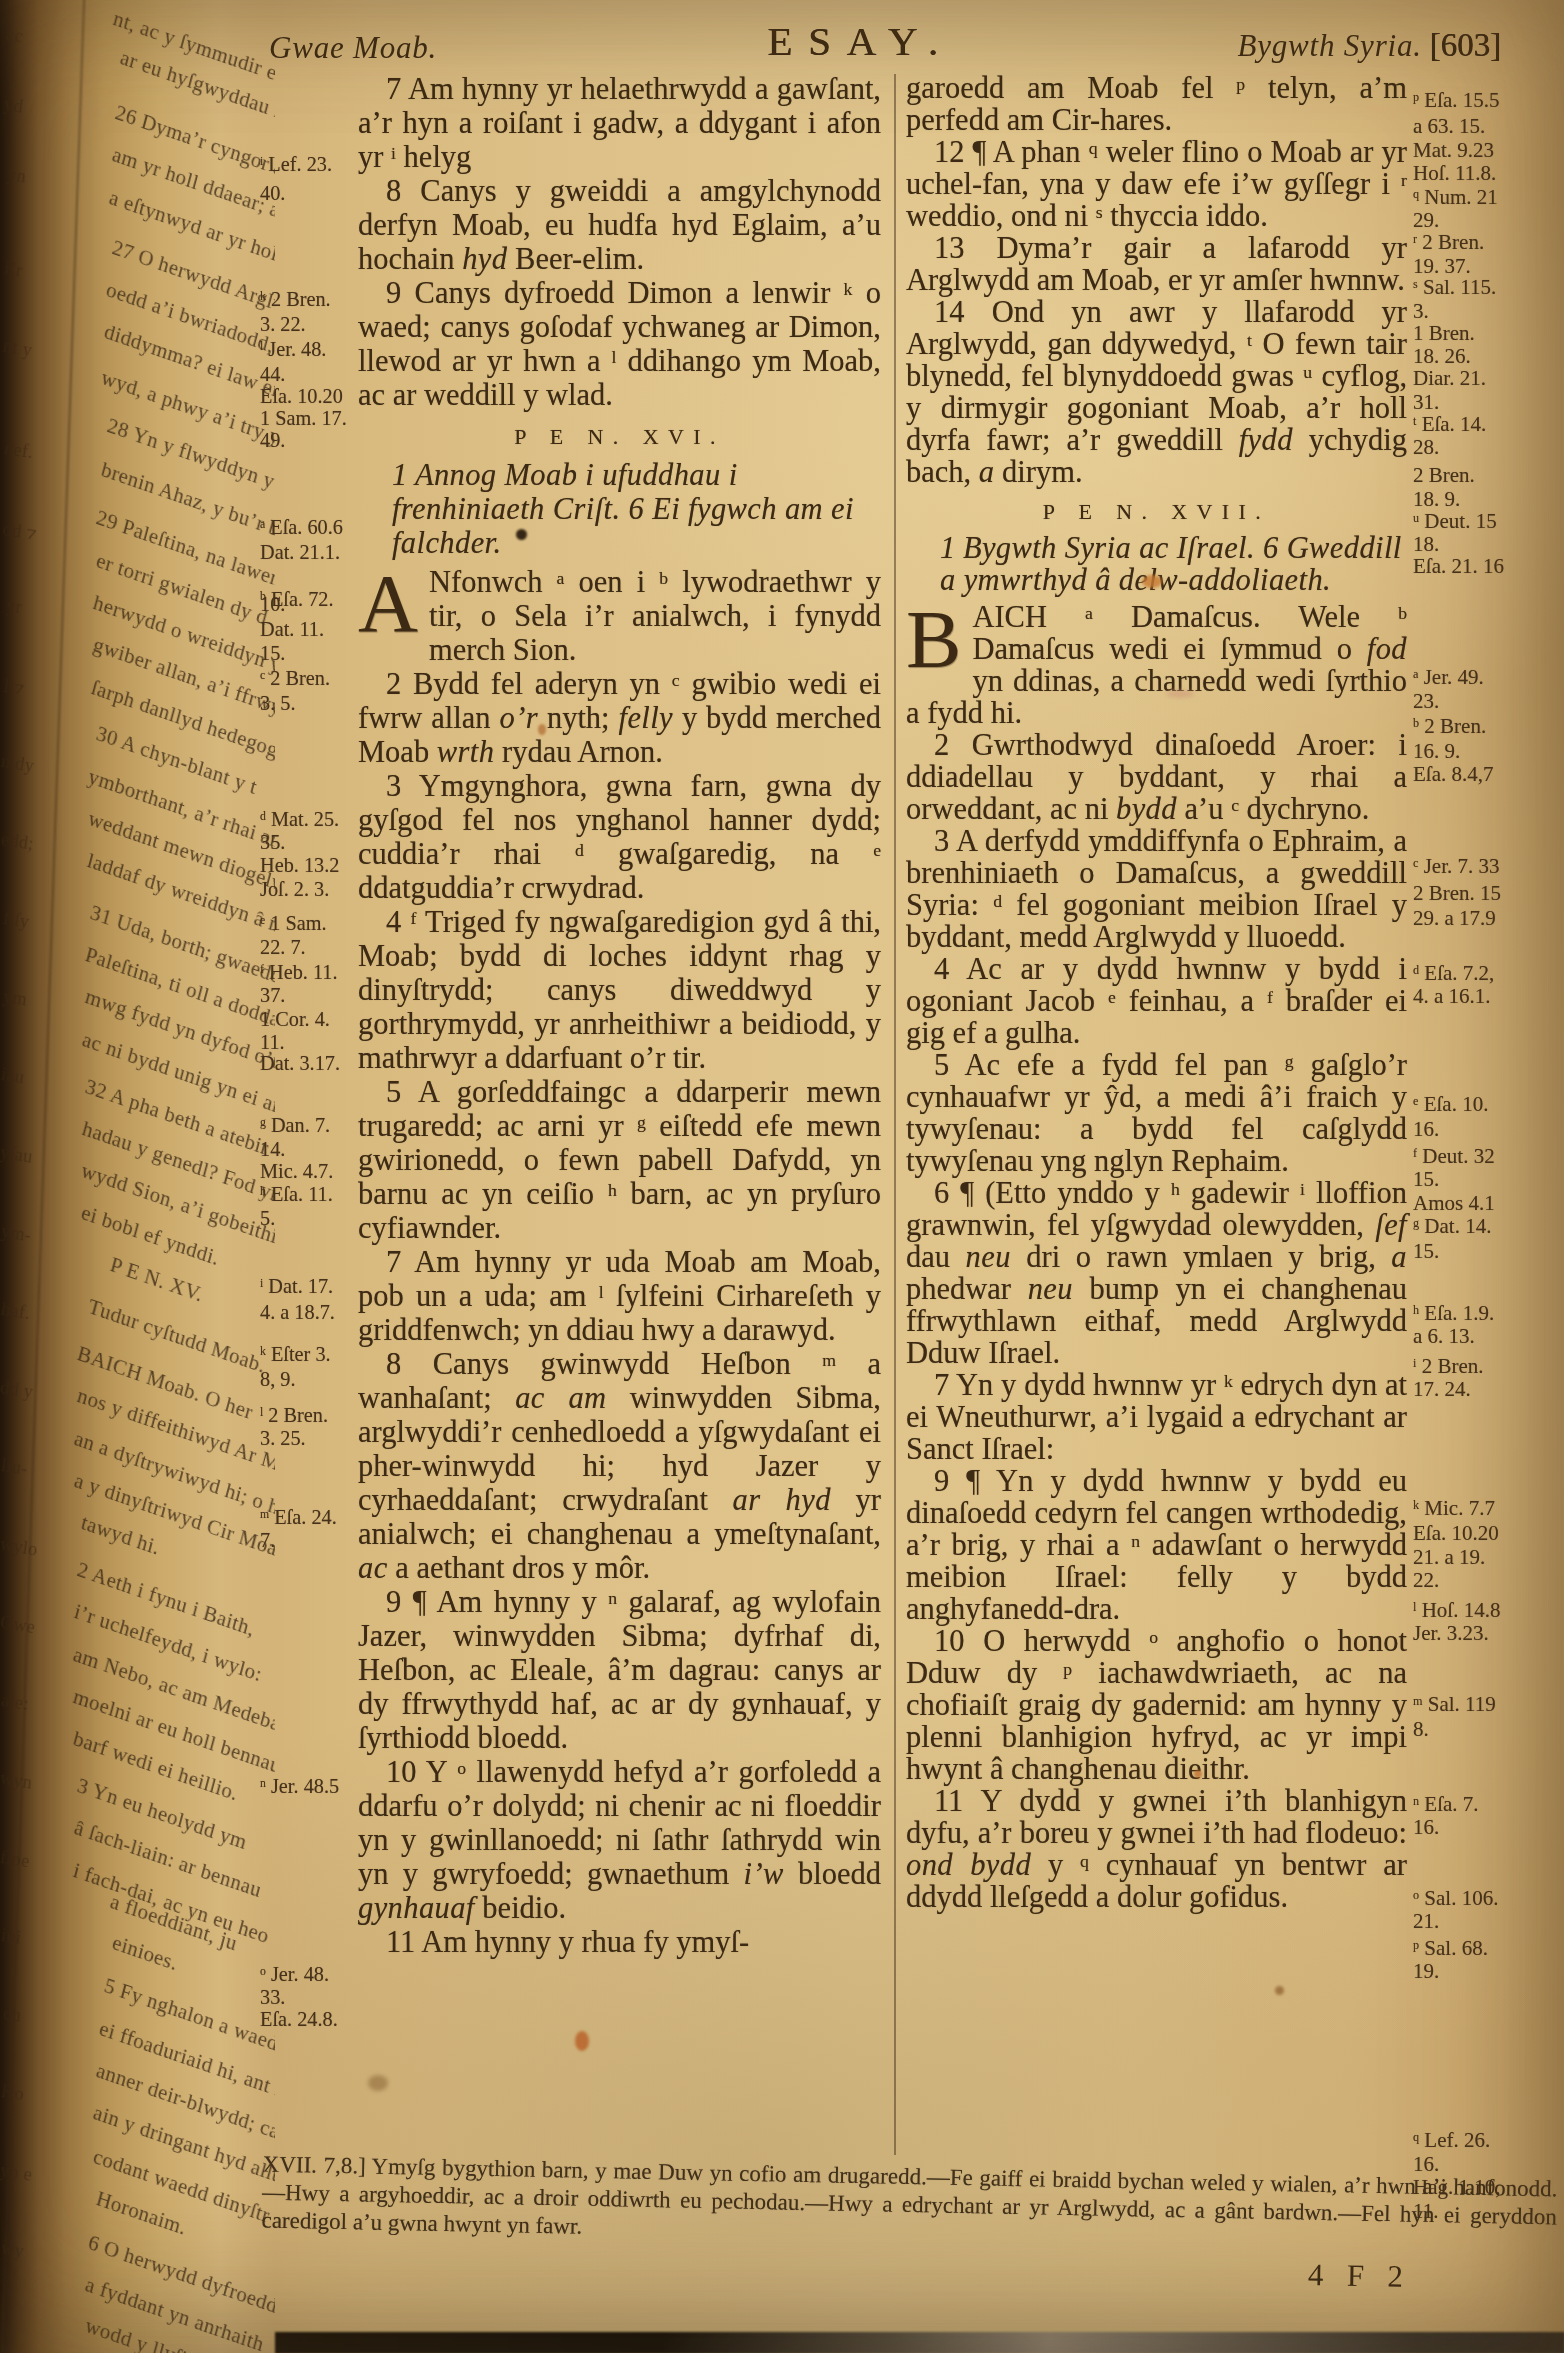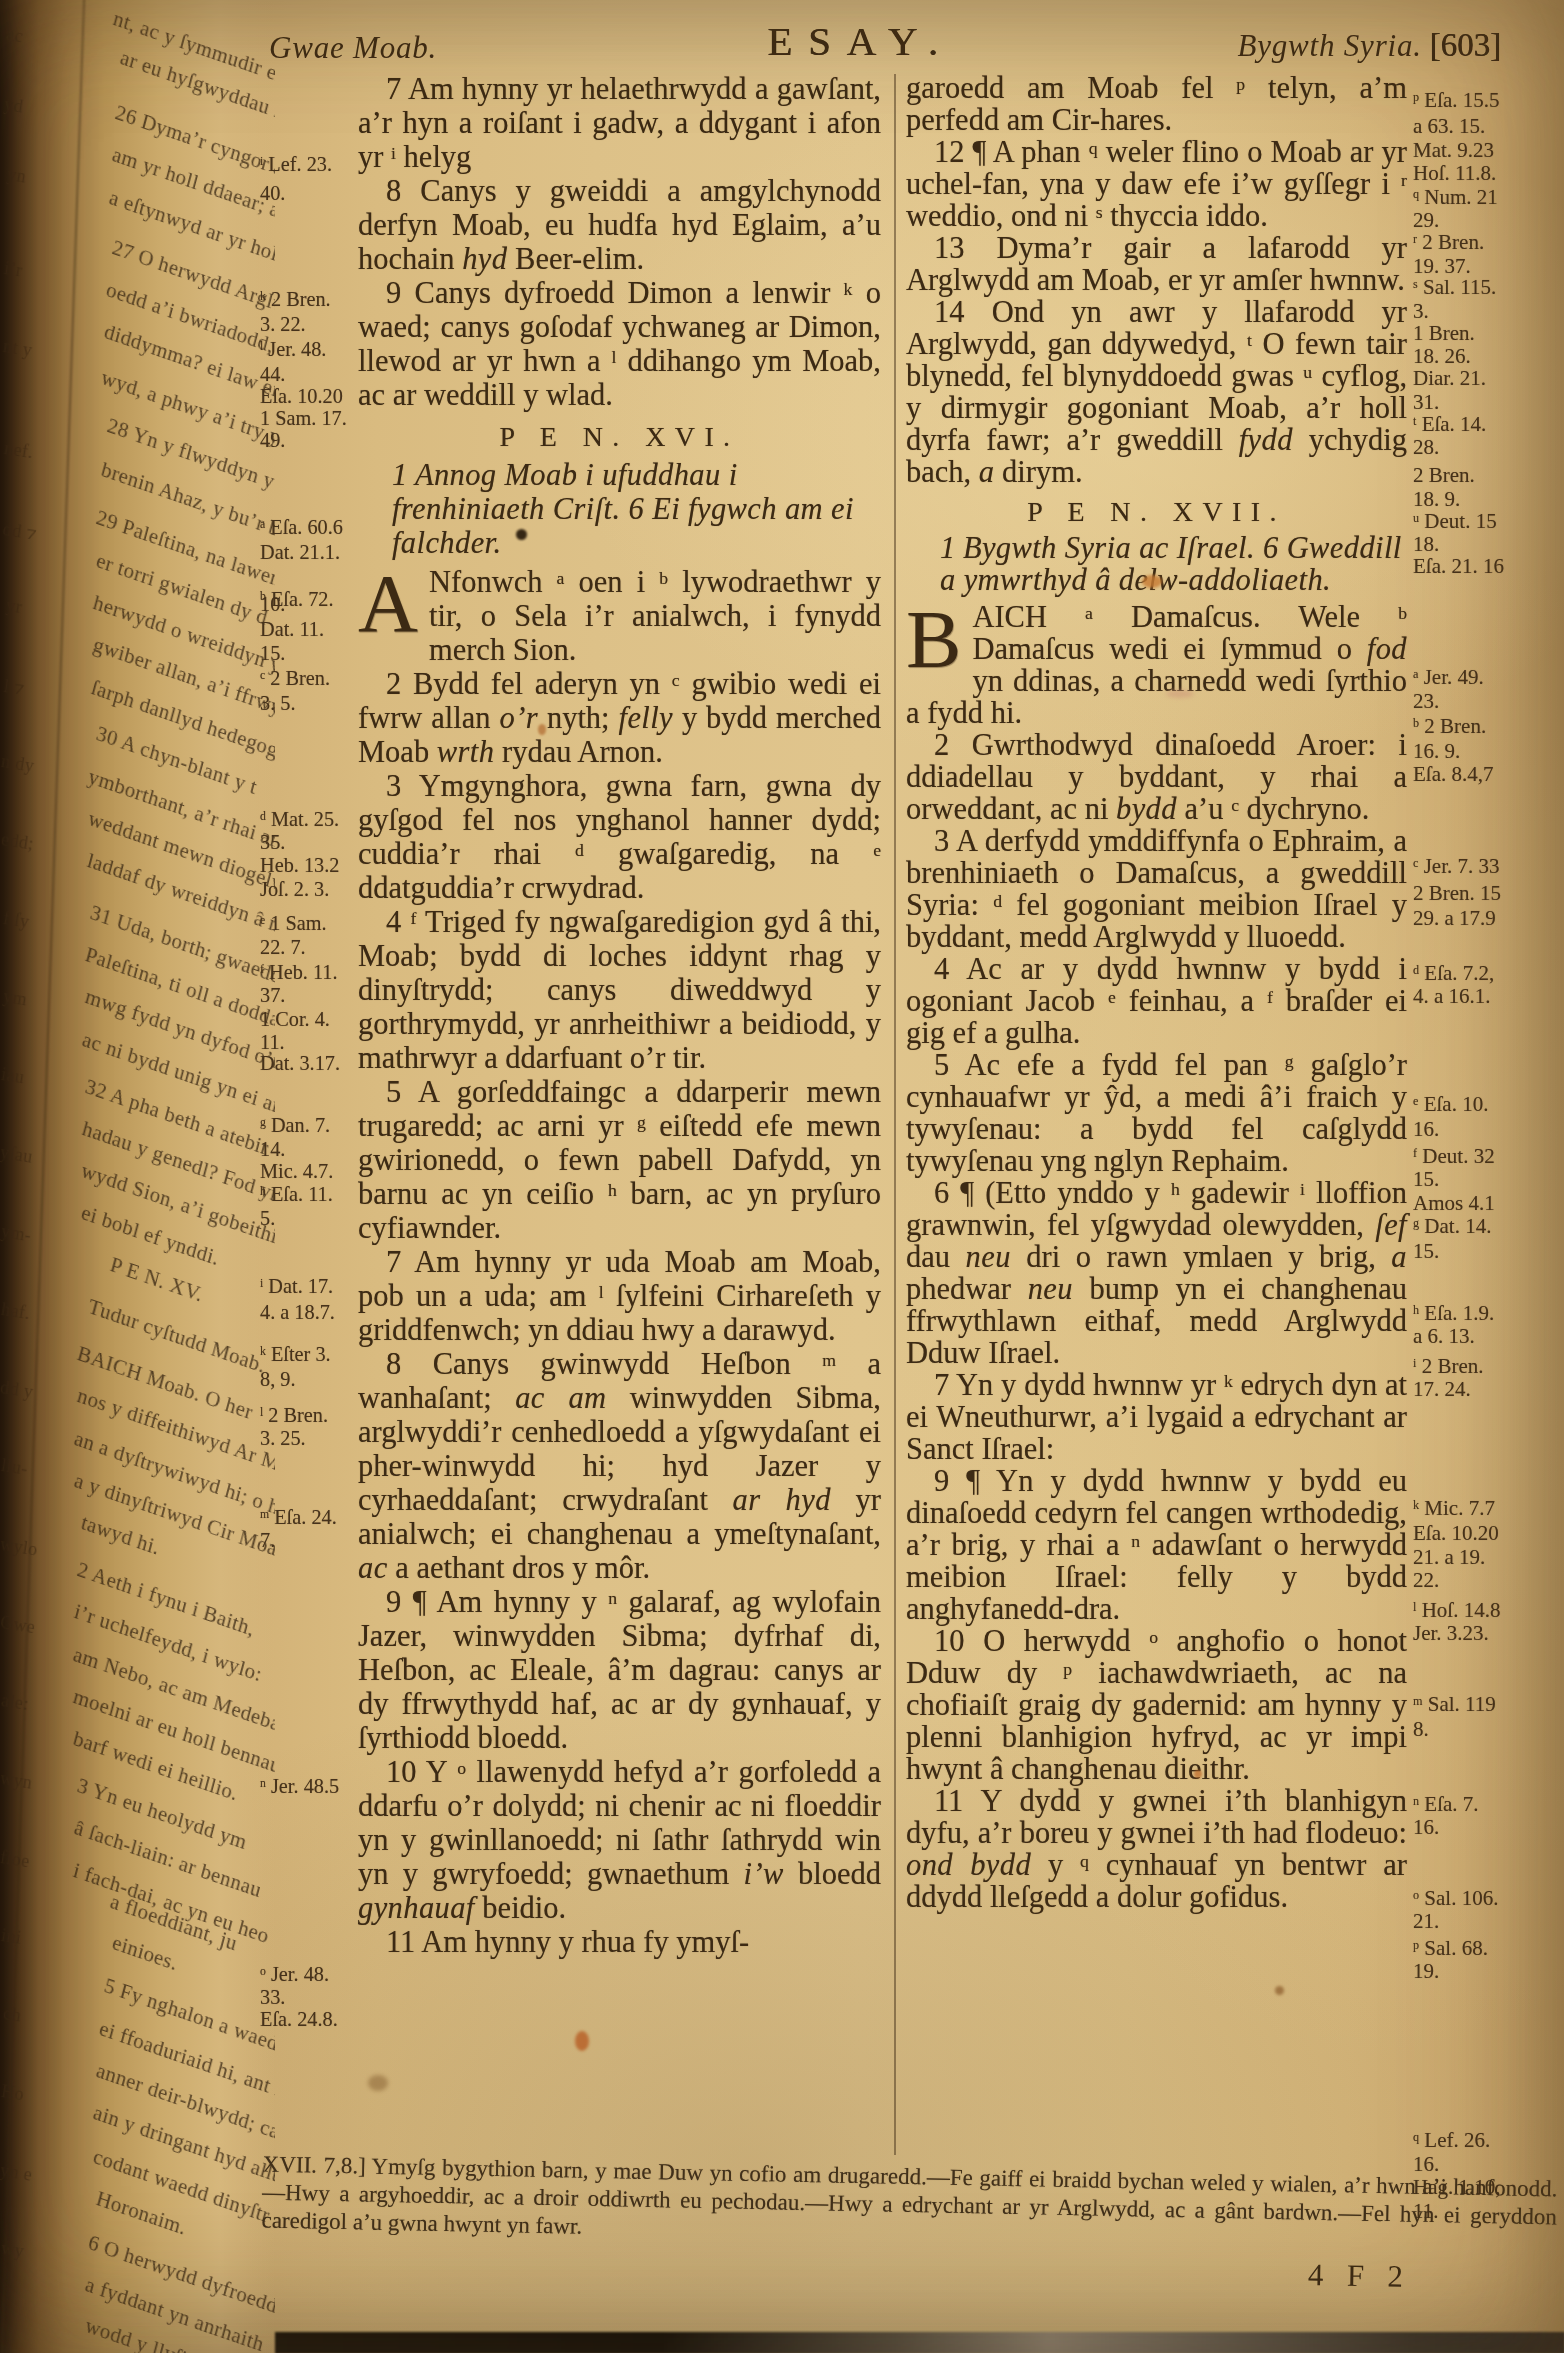--- a/index.html
+++ b/index.html
@@ -27,21 +27,21 @@
   .hdr-right .num{font-style:normal;font-size:33px;text-shadow:0.4px 0 0 var(--ink,#3c2a14);}
   
   .body-col{position:absolute;top:72px;text-align:justify;font-size:30.5px;
     text-shadow:0 0 0.8px rgba(59,41,18,.5);}
   .col-l{left:358px;width:523px;line-height:34px;}
   .col-r{left:906px;width:501px;line-height:32px;}
   .para{text-align:justify;}
   .para.verse{text-indent:28px;}
   .para.continuation{text-indent:0;}
   .para.dropcap{text-indent:0;}
-  .para.heading{text-align:center;text-indent:0;font-size:28px;letter-spacing:9.4px;margin:7.8px 0 4.7px;white-space:nowrap;}
+  .para.heading{text-align:center;text-indent:0;font-size:22px;letter-spacing:9.4px;margin:7.8px 0 4.7px;white-space:nowrap;}
   .para.summary{font-style:italic;text-indent:0;padding-left:34px;margin-bottom:4.7px;text-align:left;}
   .initial{float:left;font-size:83px;line-height:64px;margin:6.3px 11px 0 0;text-shadow:0.8px 0.8px 0.8px rgba(59,41,18,.4);}
   sup{font-size:58%;line-height:0;vertical-align:baseline;position:relative;top:-.48em;letter-spacing:0;}
   i{letter-spacing:0.4px;}
   
   .margin-col{position:absolute;top:0;height:2354px;}
   .margin-l{left:260px;width:105px;}
   .margin-r{left:1413px;width:150px;}
   .mnote{position:absolute;left:0;white-space:nowrap;font-size:20.3px;color:#46321b;
     text-shadow:0 0 0.8px rgba(70,50,27,.45);}

